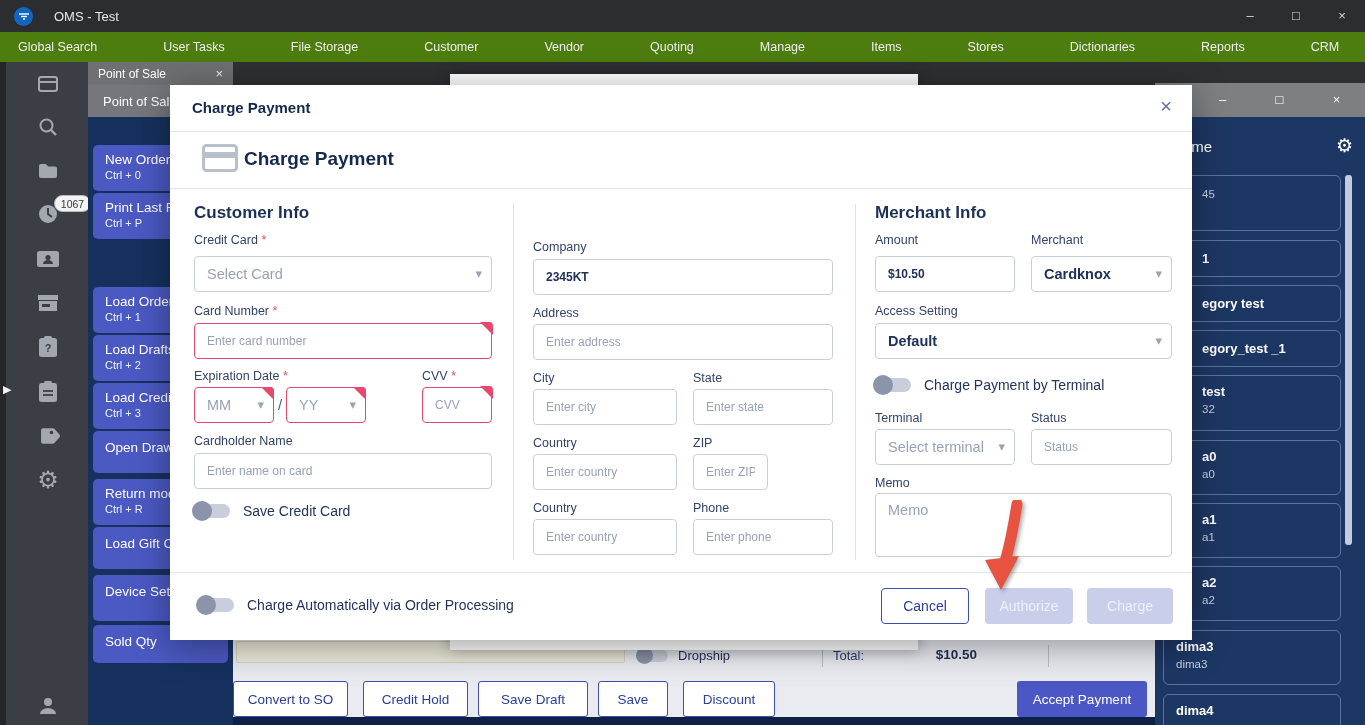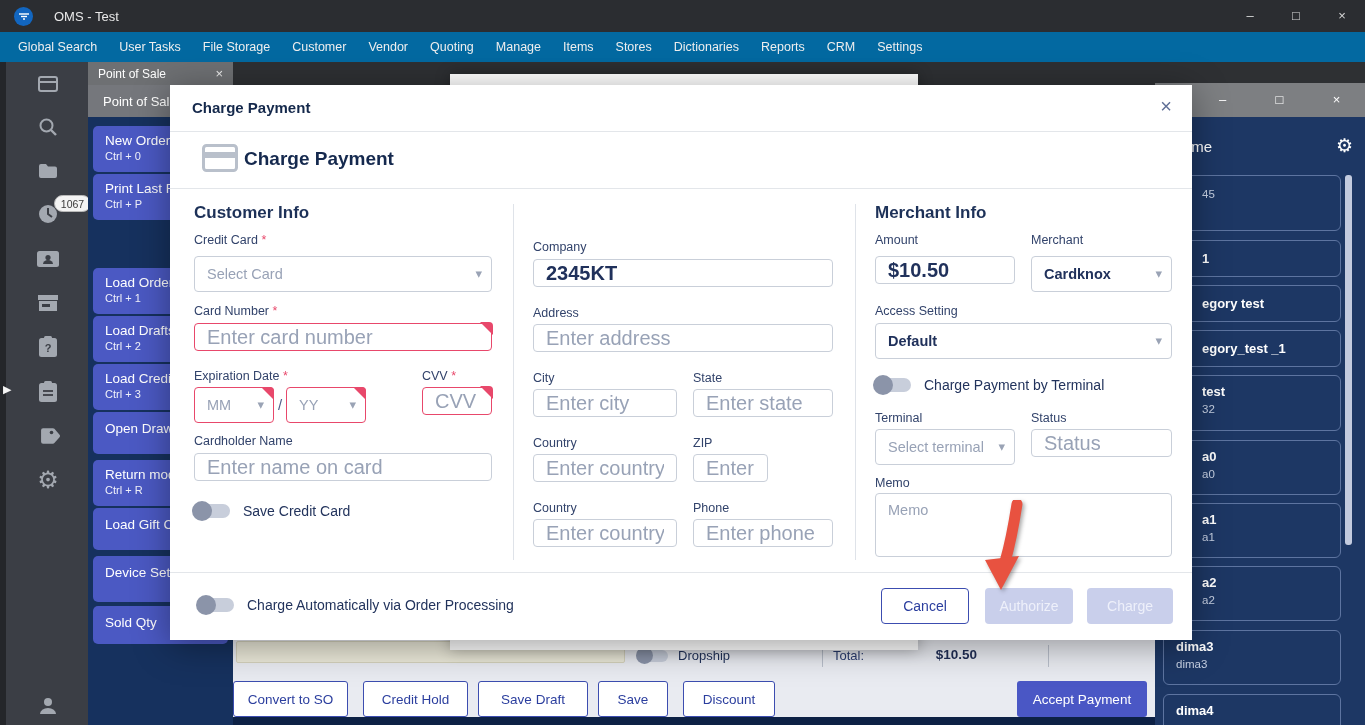--- a/index.html
+++ b/index.html
@@ -9,37 +9,37 @@
 
   
   .titlebar{left:0;top:0;width:1365px;height:32px;background:#2b2d31;display:flex;align-items:center;}
   .logo{width:19px;height:19px;border-radius:50%;background:#1266c0;margin-left:14px;display:flex;align-items:center;justify-content:center;}
   .logo svg{display:block;}
   .app-title{color:#e9e9e9;font-size:13px;margin-left:21px;}
   .win-ctrl{color:#d8d8d8;font-size:13px;width:46px;text-align:center;line-height:32px;}
   .titlebar-spacer{flex:1;}
 
   
-  .menubar{left:0;top:32px;width:1365px;height:30px;background:#0369a1;display:flex;align-items:center;padding-left:7px;}
+  .menubar{left:0;top:32px;width:1365px;height:30px;background:#4d7c0f;display:flex;align-items:center;padding-left:7px;gap:44px;}
   .menu-item{color:#eeeeee;font-size:12.5px;padding:0 11px;line-height:30px;white-space:nowrap;}
 
   
   .rail{left:0;top:62px;width:88px;height:663px;background:#3b3e45;}
   .rail-strip{left:0;top:62px;width:6px;height:663px;background:#24262a;}
   .rail-icon{left:34px;width:28px;height:28px;display:flex;align-items:center;justify-content:center;color:#a3a8b0;}
   .rail-badge{left:54px;top:195px;width:37px;height:17px;background:#f4f4f4;border:1px solid #b9b9b9;border-radius:9px;font-size:10.5px;color:#3a3a3a;display:flex;align-items:center;justify-content:center;}
   .expand-arrow{left:3px;top:383px;color:#f5f5f5;font-size:11px;}
 
   
   .tabrow{left:88px;top:62px;width:1277px;height:23px;background:#2e3033;}
   .tab{left:88px;top:62px;width:145px;height:23px;background:#6e7073;color:#fff;font-size:12px;display:flex;align-items:center;padding:0 10px;}
   .tab-close{margin-left:auto;color:#ececec;font-size:13px;}
   .panel-header{left:88px;top:85px;width:145px;height:32px;background:#75777c;color:#fff;font-size:13px;display:flex;align-items:center;padding-left:15px;}
   .pos-panel{left:88px;top:117px;width:145px;height:608px;background:#16315e;}
-  .pbtn{position:absolute;left:5px;width:135px;background:#4b59c3;border-radius:5px;color:#fff;padding:7px 0 0 12px;overflow:hidden;}
+  .pbtn{position:absolute;left:5px;width:135px;background:#4b59c3;border-radius:5px;color:#fff;padding:7px 0 0 12px;overflow:hidden;margin-top:19px;}
   .pbtn .pbl{font-size:13.5px;white-space:nowrap;display:block;}
   .pbtn .pbs{font-size:11px;opacity:.92;display:block;margin-top:2px;}
   .pbtn.center{display:flex;align-items:flex-start;padding-top:9px;}
   .pbtn.mirror{display:flex;align-items:center;padding:0 10px 0 12px;}
   .pbtn.mirror .pbl{flex:1;font-size:14px;}
 
   
   .posbottom{left:233px;top:640px;width:922px;height:85px;background:#e9ebf1;}
   .note-strip{left:236px;top:641px;width:389px;height:22px;background:#eceada;border:1px solid #d6d3bd;border-radius:2px;}
   .drop-toggle{left:638px;top:648px;}
@@ -71,21 +71,21 @@
   .m-title{position:absolute;left:22px;top:14px;font-size:15px;font-weight:bold;color:#14284b;}
   .m-close{position:absolute;right:20px;top:10px;font-size:20px;color:#5f6f96;}
   .m-div{position:absolute;left:0;width:1022px;height:1px;background:#e3e6ea;}
   .m-header-label{position:absolute;left:74px;top:63px;font-size:19px;font-weight:bold;color:#15294e;}
   .m-card-icon{position:absolute;left:32px;top:59px;}
   .vdiv{position:absolute;top:119px;width:1px;height:356px;background:#dfe3e9;}
   .col{position:absolute;top:0;height:555px;}
   .h2{position:absolute;font-size:17px;font-weight:bold;color:#1d3158;}
   .lbl{position:absolute;font-size:12.5px;color:#32436b;white-space:nowrap;}
   .req{color:#e8486b;}
-  .inp{position:absolute;height:28px;border:1px solid #c9cfd9;border-radius:4px;padding:4px 12px;font-size:20px;color:#20315b;background:#fff;outline:none;}
+  .inp{position:absolute;height:36px;border:1px solid #c9cfd9;border-radius:4px;padding:4px 12px;font-size:12px;color:#20315b;background:#fff;outline:none;}
   .inp::placeholder{color:#98a2b6;}
   .inp.bold{font-weight:bold;}
   .inp.invalid{border-color:#e8486b;}
   .sel{position:absolute;height:36px;border:1px solid #c9cfd9;border-radius:4px;padding:0 26px 0 12px;display:flex;align-items:center;background:#fff;}
   .sel.invalid{border-color:#e8486b;}
   .sel .sel-text{font-size:14.5px;color:#20315b;font-weight:bold;white-space:nowrap;overflow:hidden;}
   .sel.ph .sel-text{color:#98a2b6;font-weight:normal;}
   .sel .chev{position:absolute;right:9px;top:9px;color:#9aa3b5;font-size:13px;}
   .corner{position:absolute;right:-1px;top:-1px;width:0;height:0;border-top:13px solid #e8486b;border-left:13px solid transparent;border-top-right-radius:4px;}
   .slash{position:absolute;font-size:15px;color:#51608a;}

